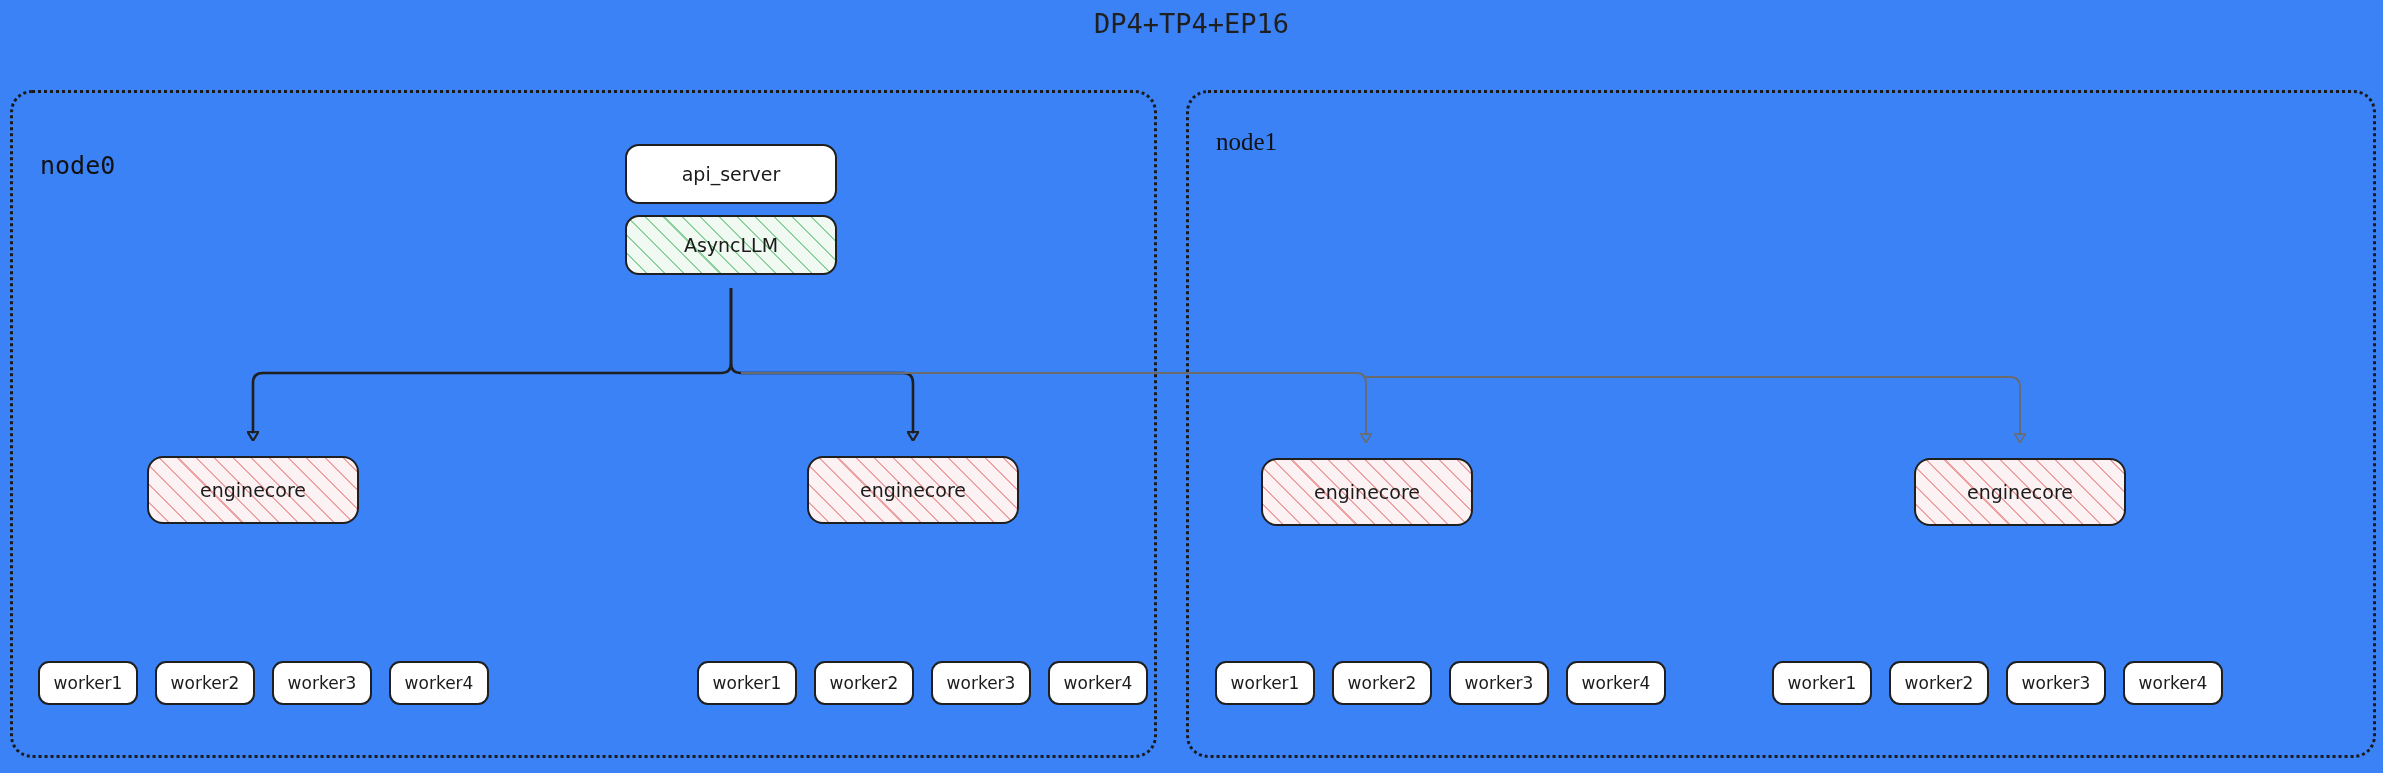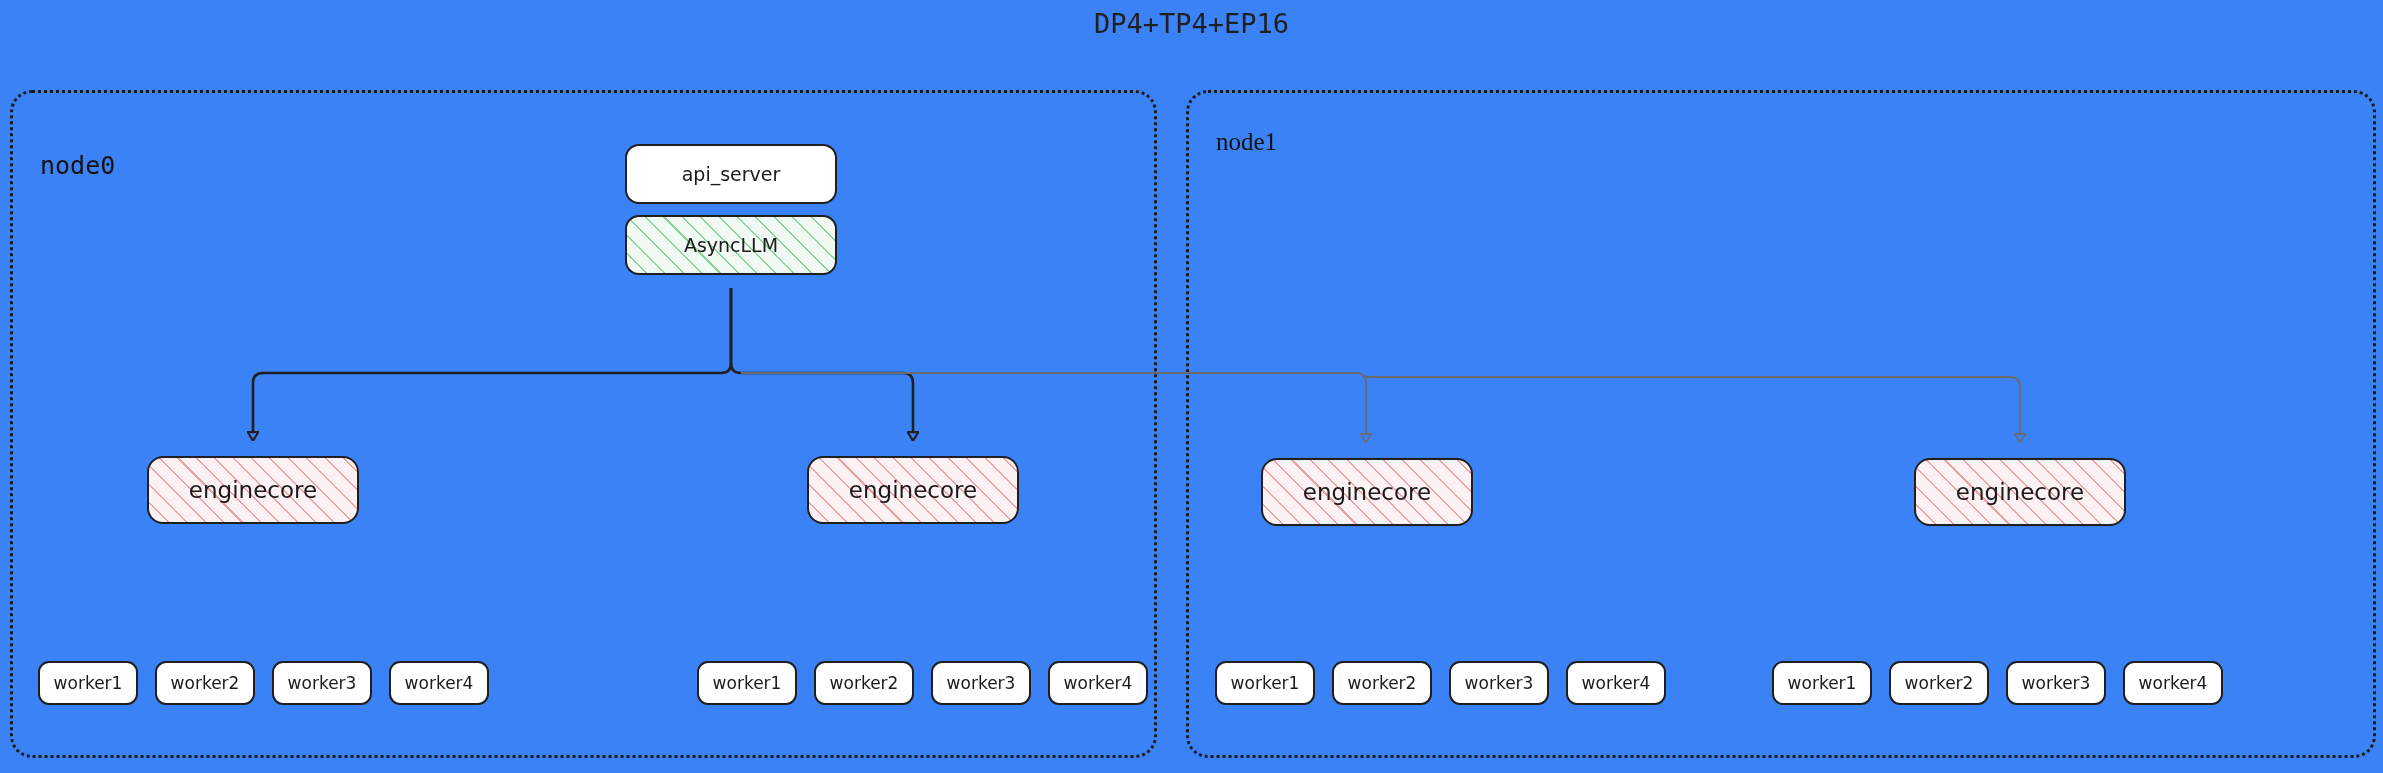--- a/index.html
+++ b/index.html
@@ -85,21 +85,21 @@
         45deg,
         rgba(60,175,90,0.55) 0px,
         rgba(60,175,90,0.55) 1.5px,
         rgba(255,255,255,0) 1.5px,
         rgba(255,255,255,0) 13px);
   }
 
   .box-engine {
     border: 2.5px solid #1f1f1f;
     border-radius: 16px;
-    font-size: 23px;
+    font-size: 19px;
     background-color: #fdf2f3;
     background-image: repeating-linear-gradient(
         45deg,
         rgba(226,110,110,0.60) 0px,
         rgba(226,110,110,0.60) 1.5px,
         rgba(255,255,255,0) 1.5px,
         rgba(255,255,255,0) 13px);
   }
 
   .box-worker {

